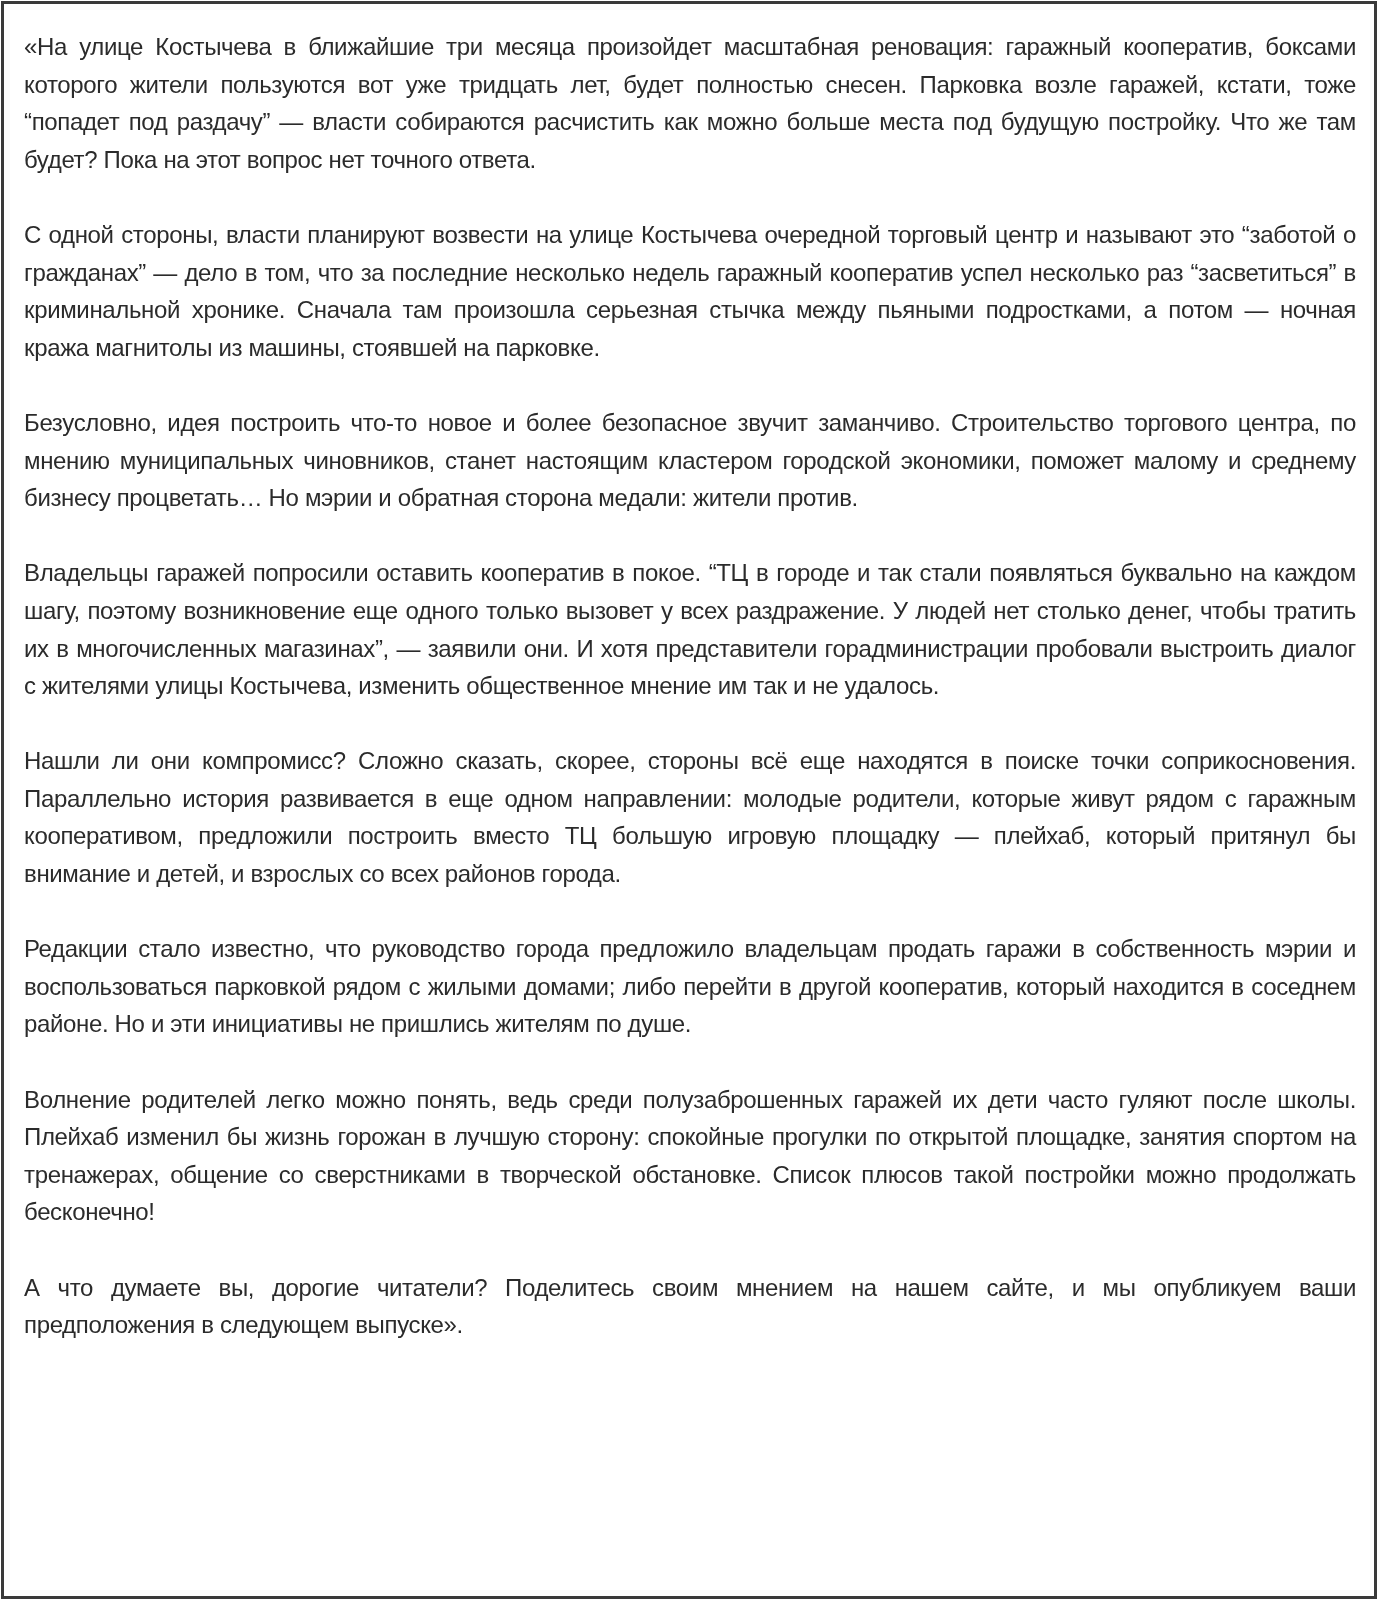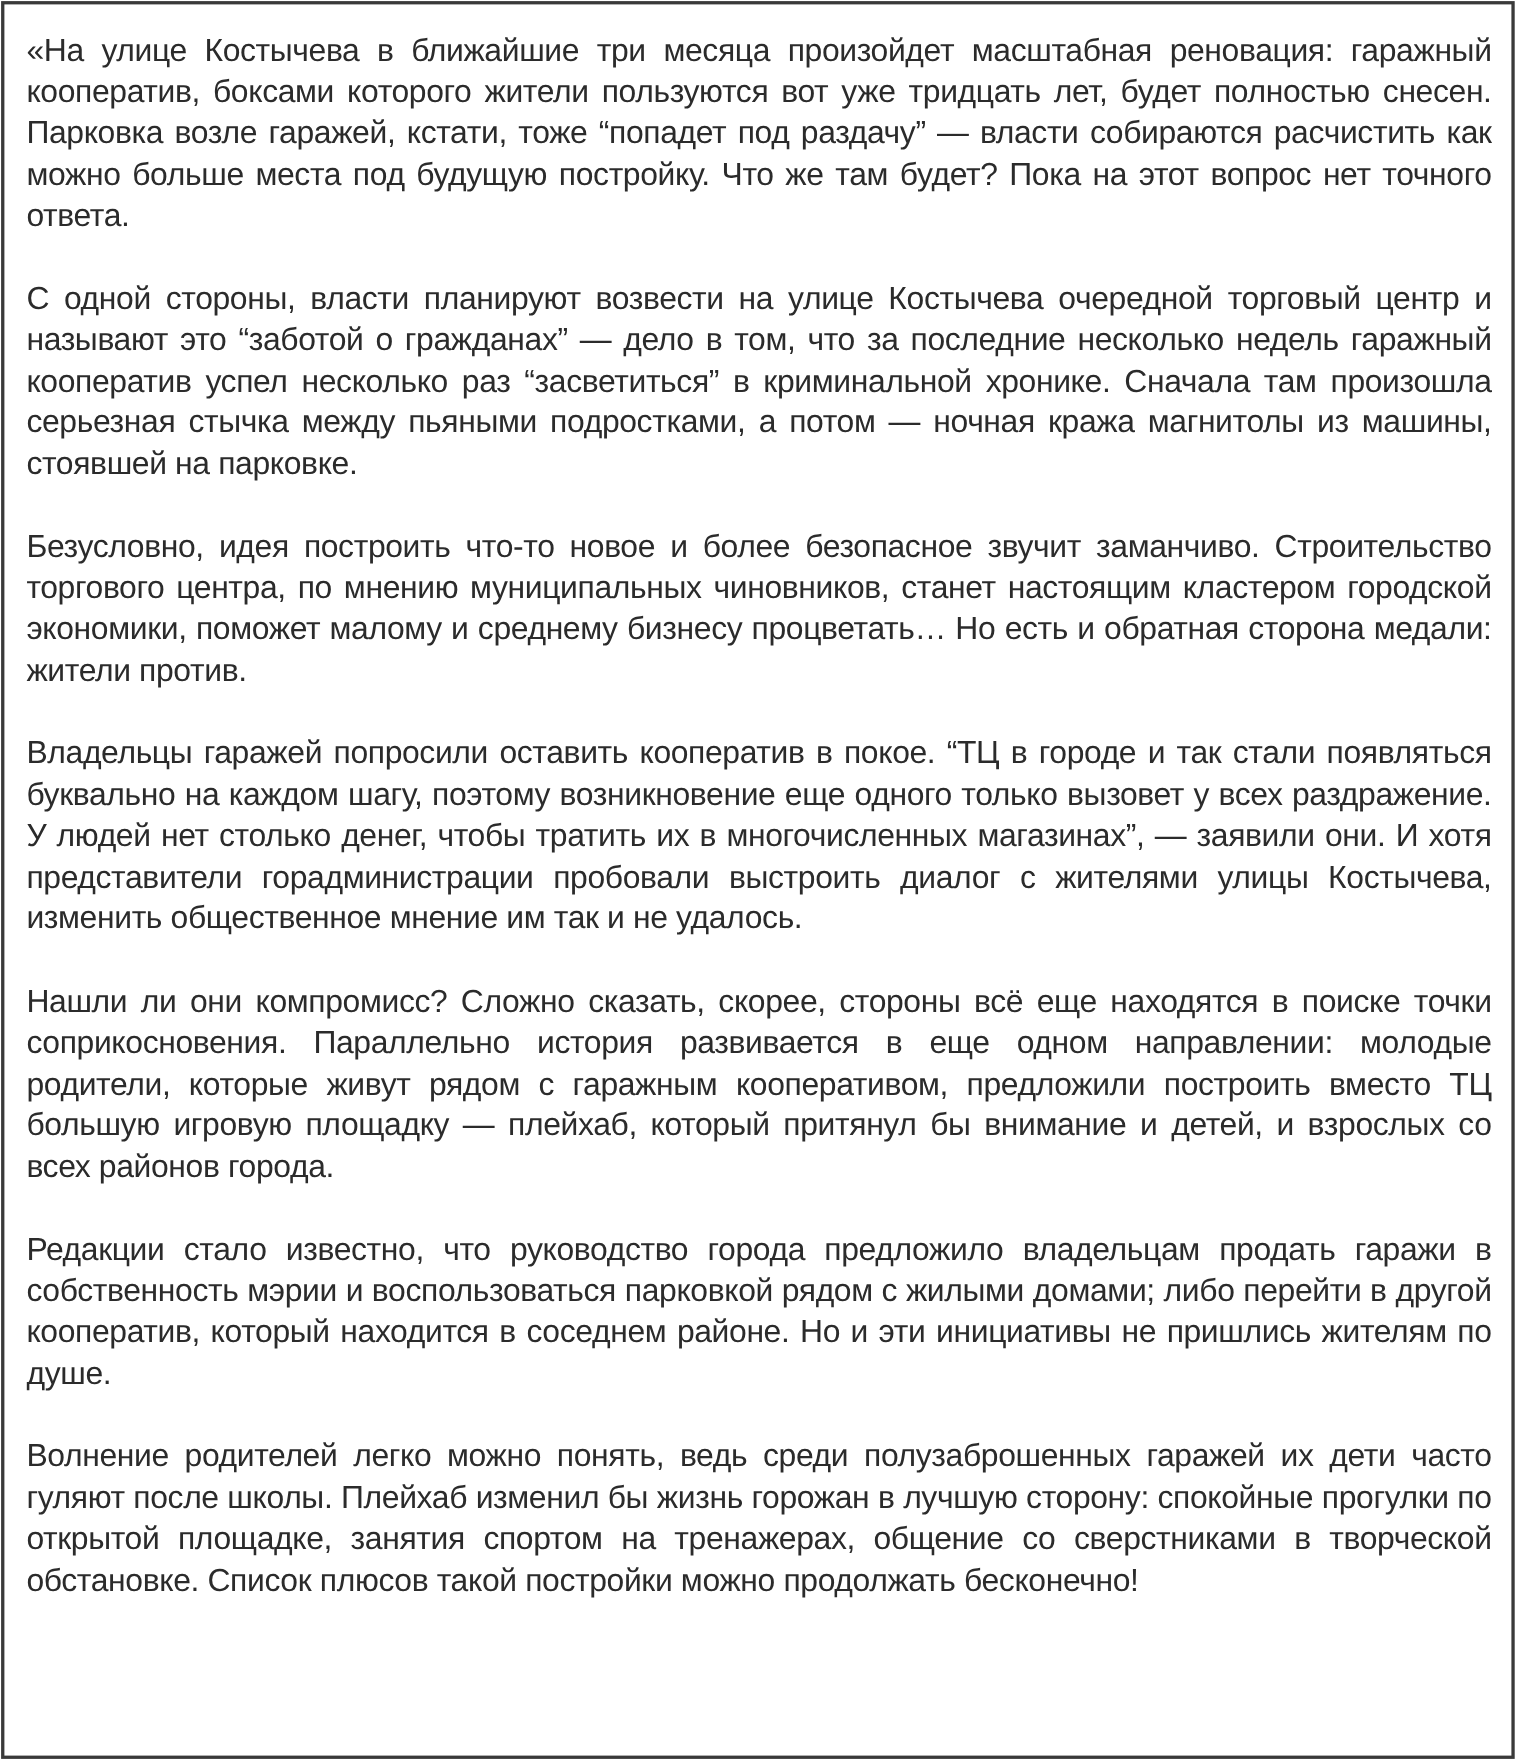--- a/index.html
+++ b/index.html
@@ -21,40 +21,41 @@
       border: 3px solid #3a3a3a;
       background: #ffffff;
       box-sizing: content-box;
     }
     .content {
       position: absolute;
       left: 20px;
       top: 24px;
       width: 1332px;
       font-family: "Liberation Sans", sans-serif;
-      font-size: 29px;
+      font-size: 24px;
       line-height: 37.6px;
       color: #2b2b2b;
       text-align: justify;
       letter-spacing: -0.35px;
       word-spacing: 0px;
     }
     .content p {
       margin: 0 0 37.6px 0;
     }
     .content p:last-child {
       margin-bottom: 0;
     }
   </style>
 </head>
 <body>
 
 <div class="frame">
   <div class="content">
     <p>«На улице Костычева в ближайшие три месяца произойдет масштабная реновация: гаражный кооператив, боксами которого жители пользуются вот уже тридцать лет, будет полностью снесен. Парковка возле гаражей, кстати, тоже “попадет под раздачу” — власти собираются расчистить как можно больше места под будущую постройку. Что же там будет? Пока на этот вопрос нет точного ответа.</p>
     <p>С одной стороны, власти планируют возвести на улице Костычева очередной торговый центр и называют это “заботой о гражданах” — дело в том, что за последние несколько недель гаражный кооператив успел несколько раз “засветиться” в криминальной хронике. Сначала там произошла серьезная стычка между пьяными подростками, а потом — ночная кража магнитолы из машины, стоявшей на парковке.</p>
-    <p>Безусловно, идея построить что-то новое и более безопасное звучит заманчиво. Строительство торгового центра, по мнению муниципальных чиновников, станет настоящим кластером городской экономики, поможет малому и среднему бизнесу процветать… Но есть и обратная сторона медали: жители против.</p>
+    <p>Безусловно, идея построить что-то новое и более безопасное звучит заманчиво. Строительство торгового центра, по мнению муниципальных чиновников, станет настоящим кластером городской экономики, поможет малому и среднему бизнесу процветать… Но мэрии и обратная сторона медали: жители против.</p>
     <p>Владельцы гаражей попросили оставить кооператив в покое. “ТЦ в городе и так стали появляться буквально на каждом шагу, поэтому возникновение еще одного только вызовет у всех раздражение. У людей нет столько денег, чтобы тратить их в многочисленных магазинах”, — заявили они. И хотя представители горадминистрации пробовали выстроить диалог с жителями улицы Костычева, изменить общественное мнение им так и не удалось.</p>
     <p>Нашли ли они компромисс? Сложно сказать, скорее, стороны всё еще находятся в поиске точки соприкосновения. Параллельно история развивается в еще одном направлении: молодые родители, которые живут рядом с гаражным кооперативом, предложили построить вместо ТЦ большую игровую площадку — плейхаб, который притянул бы внимание и детей, и взрослых со всех районов города.</p>
     <p>Редакции стало известно, что руководство города предложило владельцам продать гаражи в собственность мэрии и воспользоваться парковкой рядом с жилыми домами; либо перейти в другой кооператив, который находится в соседнем районе. Но и эти инициативы не пришлись жителям по душе.</p>
     <p>Волнение родителей легко можно понять, ведь среди полузаброшенных гаражей их дети часто гуляют после школы. Плейхаб изменил бы жизнь горожан в лучшую сторону: спокойные прогулки по открытой площадке, занятия спортом на тренажерах, общение со сверстниками в творческой обстановке. Список плюсов такой постройки можно продолжать бесконечно!</p>
+    <p>А что думаете вы, дорогие читатели? Поделитесь своим мнением на нашем сайте, и мы опубликуем ваши предположения в следующем выпуске».</p>
   </div>
 </div>
 
 </body></html>

